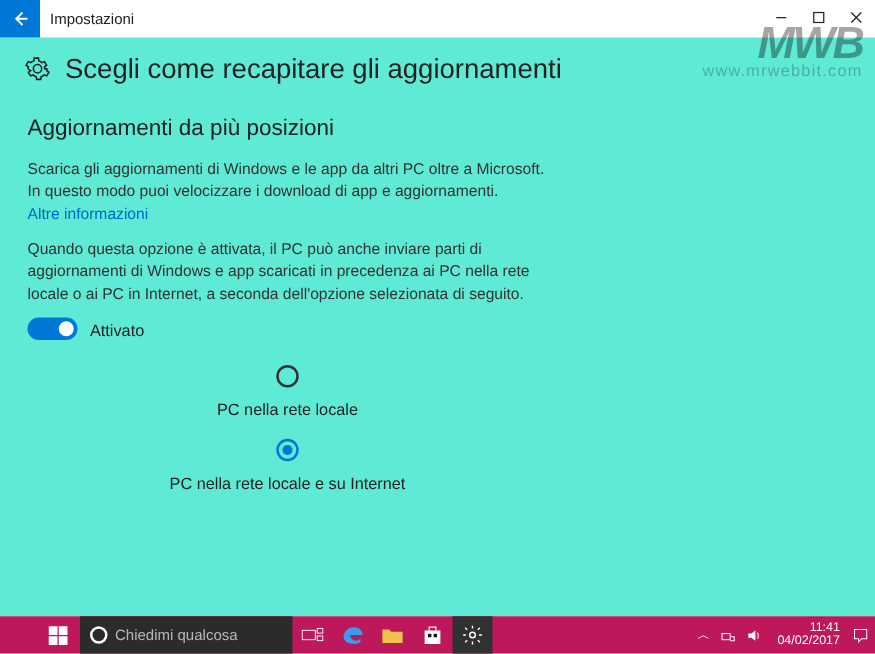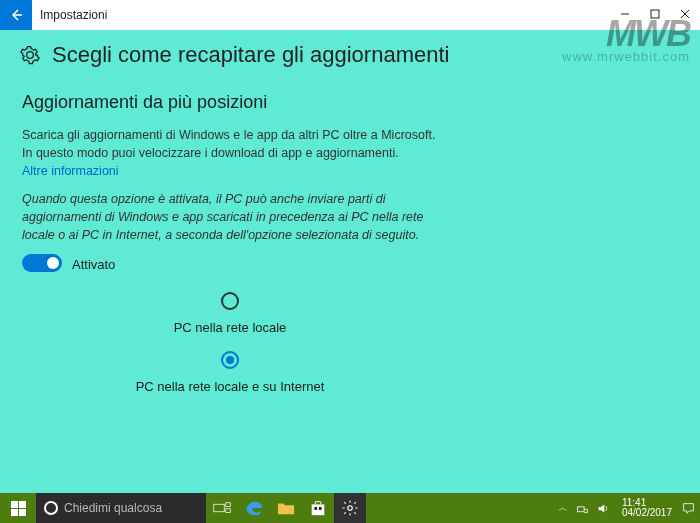--- a/index.html
+++ b/index.html
@@ -13,42 +13,42 @@
   .watermark { position: absolute; top: 20px; right: 10px; text-align: right; pointer-events: none; }
   .watermark .big { font-size: 36px; font-weight: 900; color: rgba(0,0,0,0.35); letter-spacing: -2px; font-style: italic; line-height: 0.8; }
   .watermark .small { font-size: 13px; color: rgba(0,0,0,0.25); letter-spacing: 1px; }
   .header-row { display: flex; align-items: center; padding: 12px 20px 6px 20px; gap: 12px; }
   .gear-icon { width: 20px; height: 20px; color: #222; flex-shrink: 0; }
   .page-title { font-size: 22px; font-weight: 300; color: #222; }
   .content { padding: 18px 22px 10px 22px; max-width: 460px; font-size: 12.5px; color: #333; }
   .subheading { font-size: 18px; font-weight: 400; color: #222; margin-bottom: 14px; }
   .para { line-height: 1.4; margin-bottom: 2px; }
   .link { color: #0066cc; cursor: pointer; display: inline-block; margin-bottom: 12px; }
-  .para2 { line-height: 1.45; margin-bottom: 10px; font-style: italic; }
+  .para2 { line-height: 1.45; margin-bottom: 10px; }
   .toggle-row { display: flex; align-items: flex-end; gap: 10px; margin-bottom: 20px; }
   .toggle { width: 40px; height: 18px; border-radius: 10px; background: #0078d7; position: relative; }
   .toggle .knob { width: 12px; height: 12px; border-radius: 50%; background: #fff; position: absolute; top: 3px; right: 3px; }
   .toggle-label { font-size: 13px; color: #222; }
   .desc3 { line-height: 1.45; margin-bottom: 14px; }
   .radio-row { display: flex; align-items: center; gap: 10px; margin-bottom: 16px; cursor: pointer; flex-direction: column; }
   .radio { width: 18px; height: 18px; border-radius: 50%; border: 2px solid #333; position: relative; flex-shrink: 0; }
   .radio.selected { border-color: #0078d7; }
   .radio.selected::after { content: ""; position: absolute; width: 8px; height: 8px; border-radius: 50%; background: #0078d7; top: 3px; left: 3px; }
   .radio-label { font-size: 13px; color: #222; }
-  .taskbar { width: 700px; height: 30px; background: #4d7c0f; display: flex; align-items: center; color: #fff; position: relative; }
+  .taskbar { width: 700px; height: 30px; background: #be185d; display: flex; align-items: center; color: #fff; position: relative; padding-left: 28px; }
   .tb-start { width: 36px; height: 30px; display: flex; align-items: center; justify-content: center; }
   .start-grid { display: grid; grid-template-columns: 7px 7px; grid-template-rows: 7px 7px; gap: 1px; }
   .start-grid span { background: #fff; }
   .tb-search { display: flex; align-items: center; background: #2b2b2b; height: 30px; width: 170px; padding: 0 8px; gap: 6px; }
   .tb-search .cort { width: 14px; height: 14px; border: 2px solid #fff; border-radius: 50%; }
   .tb-search-text { color: #b8b8b8; font-size: 12px; }
   .tb-icon { width: 32px; height: 30px; display: flex; align-items: center; justify-content: center; }
   .tb-icon svg { width: 18px; height: 18px; }
   .tb-tray { position: absolute; right: 4px; top: 0; height: 30px; display: flex; align-items: center; gap: 8px; color: #fff; font-size: 10px; }
-  .tb-clock { line-height: 1.05; font-size: 10px; margin-left:4px; }
+  .tb-clock { text-align: right; line-height: 1.05; font-size: 10px; margin-left:4px; }
   .tb-tray svg { width: 13px; height: 13px; }
   .tb-chevron { font-size: 10px; }
   .tb-notif { width: 16px; height: 30px; display:flex; align-items:center; justify-content:center; }
 </style>
 </head>
 <body>
 
 <div class="window">
   <div class="titlebar">
     <div class="back-btn">

